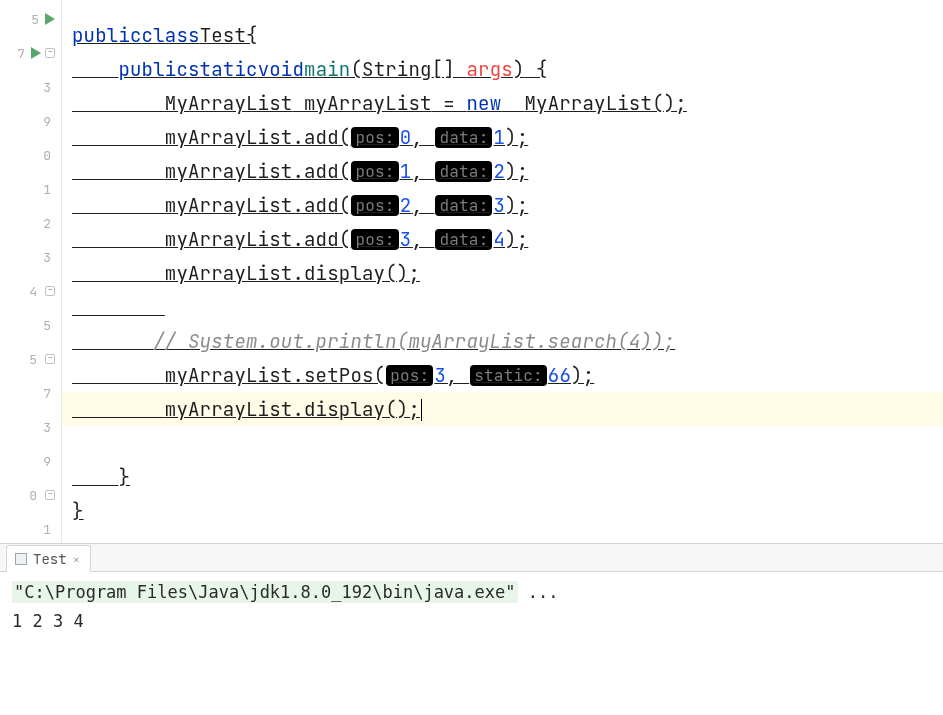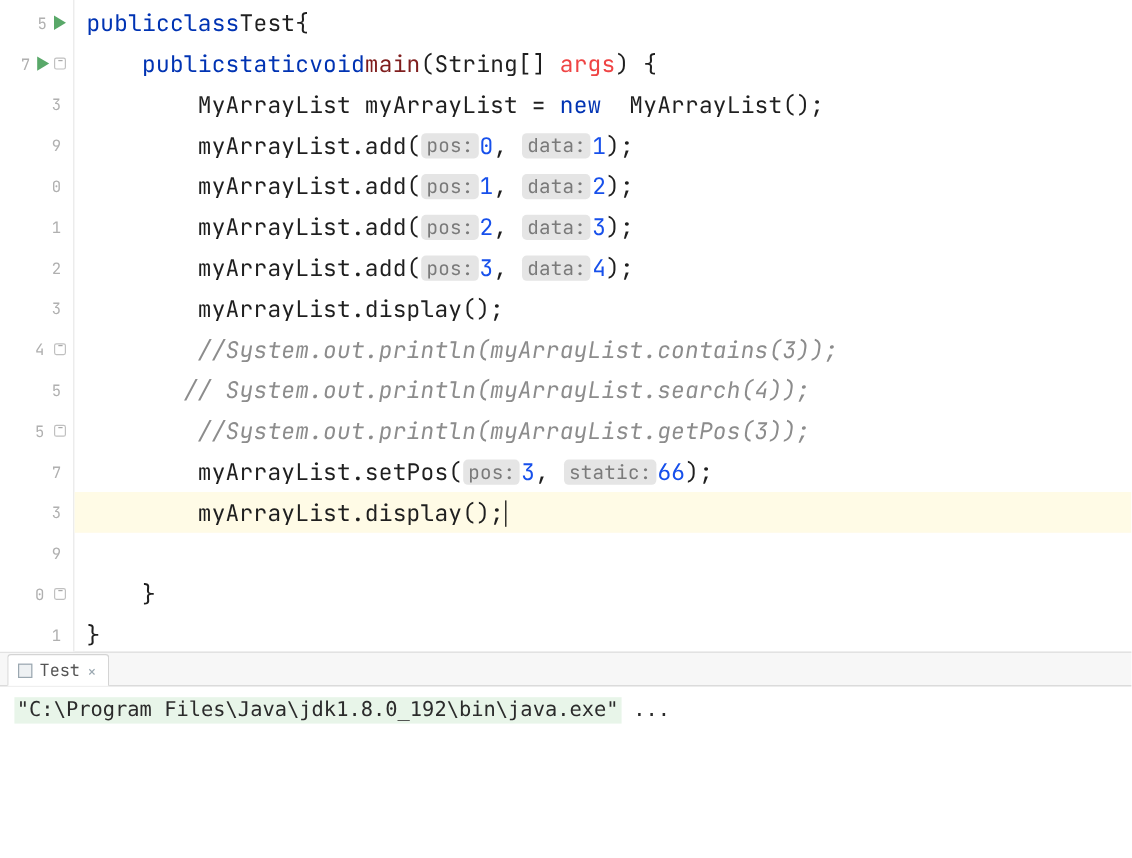--- a/index.html
+++ b/index.html
@@ -50,43 +50,44 @@
   }
   .fold-icon::before {
     content: "−";
     position: absolute;
     top: -5px; left: 1px;
     font-size: 11px;
     color: #a0a0a0;
   }
   .code {
     flex: 1;
-    padding-top: 2px;
+    padding-top: 18px;
     position: relative;
     overflow: hidden;
+    text-decoration: underline;
   }
   .line {
     height: 34px;
     display: flex;
     align-items: center;
     white-space: pre;
     padding-left: 10px;
     font-size: 19px;
     letter-spacing: 0.2px;
   }
   .line.hl { background: #fffbe6; }
   .kw   { color: #0033b3; }
-  .mtd  { color: #7f1d1d; }
+  .mtd  { color: #0f766e; }
   .typ  { color: #1f1f1f; }
   .cls  { color: #1f1f1f; }
   .clsdef { color: #1f1f1f; }
   .par  { color: #ef4444; text-align: center; }
   .num  { color: #1750eb; }
   .hint {
-    background: #e5e5e5;
+    background: #000000;
     color: #7a7a7a;
     border-radius: 4px;
     padding: 0 4px;
     font-size: 16px;
     margin: 0 1px;
   }
   .cmt { color: #8c8c8c; font-style: italic; }
   .pun { color: #1f1f1f; }
   .caret::after {
     content: "";
@@ -204,35 +205,35 @@
 
   <div class="code">
     <div class="line"><span></span><span class="kw">public</span> <span class="kw">class</span> <span class="clsdef">Test</span> <span class="pun">{</span></div>
     <div class="line"><span>    </span><span class="kw">public</span> <span class="kw">static</span> <span class="kw">void</span> <span class="mtd">main</span><span class="pun">(</span><span class="typ">String</span><span>[] </span><span class="par">args</span><span class="pun">)</span><span class="pun"> {</span></div>
     <div class="line"><span>        </span><span class="cls">MyArrayList</span><span> myArrayList</span><span> = </span><span class="kw">new</span><span>  </span><span class="cls">MyArrayList</span><span>();</span></div>
     <div class="line"><span>        </span><span>myArrayList.add(</span> <span class="hint">pos:</span> <span class="num">0</span><span>, </span><span class="hint">data:</span> <span class="num">1</span><span>);</span></div>
     <div class="line"><span>        </span><span>myArrayList.add(</span> <span class="hint">pos:</span> <span class="num">1</span><span>, </span><span class="hint">data:</span> <span class="num">2</span><span>);</span></div>
     <div class="line"><span>        </span><span>myArrayList.add(</span> <span class="hint">pos:</span> <span class="num">2</span><span>, </span><span class="hint">data:</span> <span class="num">3</span><span>);</span></div>
     <div class="line"><span>        </span><span>myArrayList.add(</span> <span class="hint">pos:</span> <span class="num">3</span><span>, </span><span class="hint">data:</span> <span class="num">4</span><span>);</span></div>
     <div class="line"><span>        </span><span>myArrayList.display();</span></div>
-    <div class="line"><span>        </span><span class="cmt">//System.out.println(myArrayList.contains(3));</span></div>
+    <div class="line"><span>        </span></div>
     <div class="line"><span>       </span><span class="cmt">// System.out.println(myArrayList.search(4));</span></div>
-    <div class="line"><span>        </span><span class="cmt">//System.out.println(myArrayList.getPos(3));</span></div>
     <div class="line"><span>        </span><span>myArrayList.setPos(</span> <span class="hint">pos:</span> <span class="num">3</span><span>, </span><span class="hint">static:</span> <span class="num">66</span><span>);</span></div>
     <div class="line hl"><span>        </span><span>myArrayList.display();</span><span class="caret"></span></div>
     <div class="line"><span></span></div>
     <div class="line"><span>    </span><span class="pun">}</span></div>
     <div class="line"><span></span><span class="pun">}</span></div>
   </div>
 </div>
 
 <div class="console-panel">
   <div class="console-tabs">
     <div class="console-tab">
       <span class="sq"></span>
       <span>Test</span>
       <span class="x">×</span>
     </div>
   </div>
   <div class="console-body">
     <div class="outline"><span class="cmdline">"C:\Program Files\Java\jdk1.8.0_192\bin\java.exe"</span><span> ...</span></div>
+    <div class="outline">1 2 3 4</div>
   </div>
 </div>
 
 </body></html>

